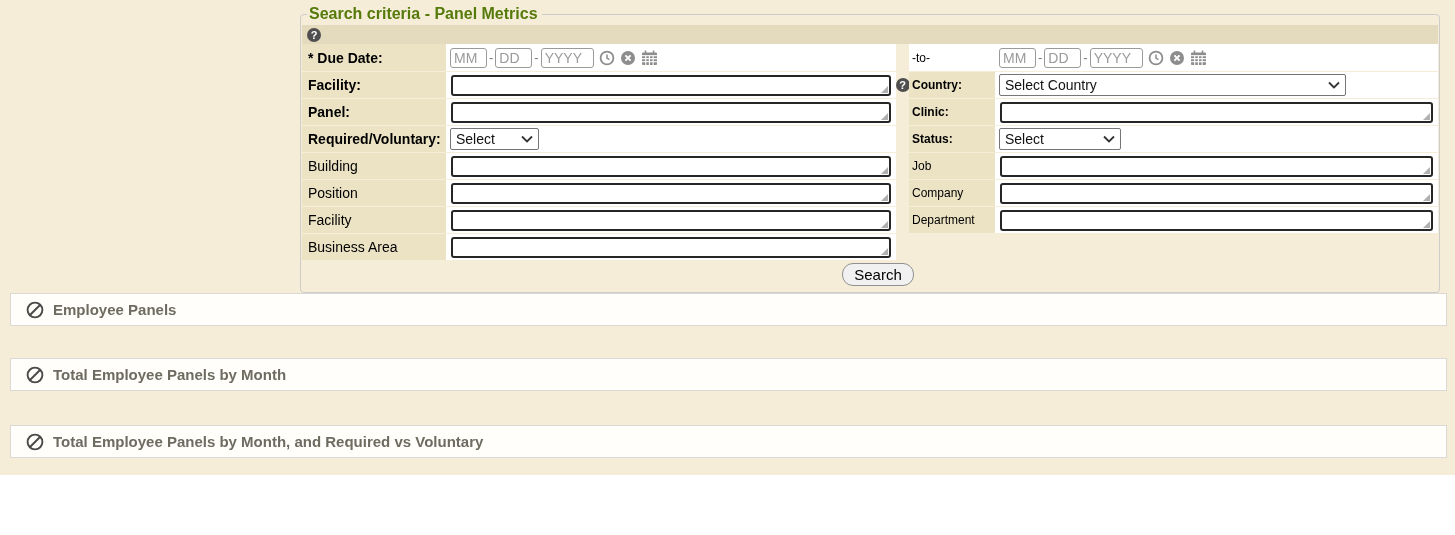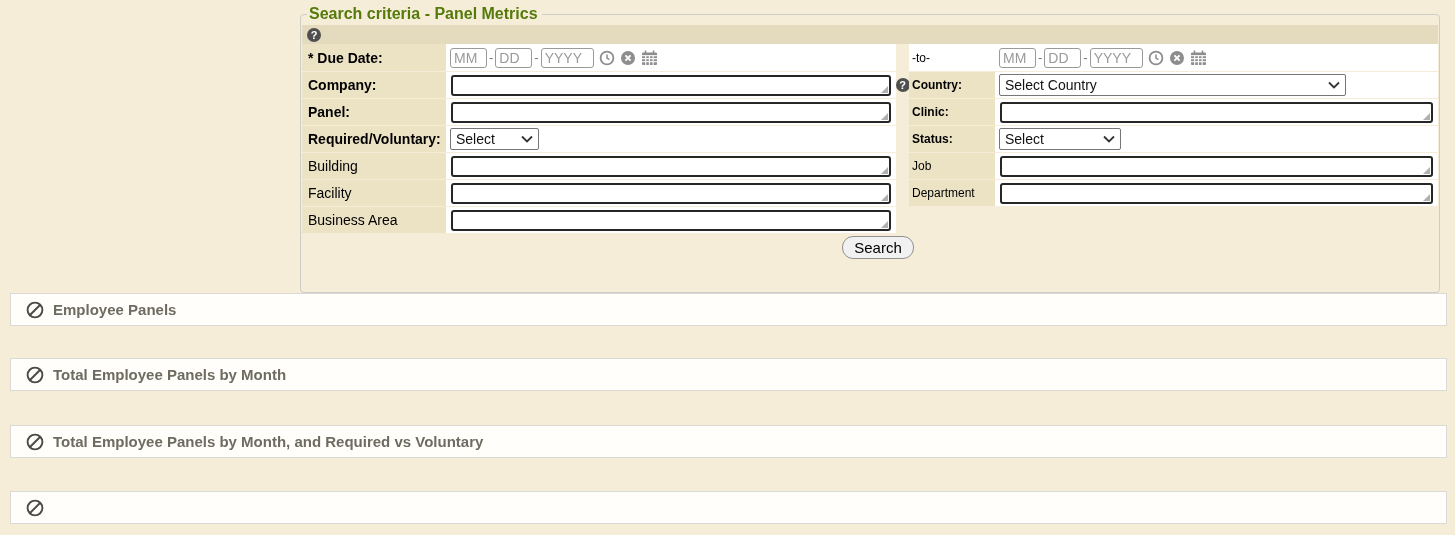--- a/index.html
+++ b/index.html
@@ -1,18 +1,18 @@
 <!DOCTYPE html>
 <html><head>
 <meta charset="utf-8">
 <style>
   * { margin:0; padding:0; box-sizing:border-box; }
   html,body { font-family:"Liberation Sans", sans-serif; }
   #canvas {
-    position:relative; width:1455px; height:535px;
+    position:relative; width:1455px; height:475px;
     background:#f5edd8; overflow:hidden;
   }
 
   
   fieldset.criteria {
     position:absolute; left:300px; top:5px; width:1140px; height:288px;
     border:1px solid #cdccc8; border-radius:4px; padding:0 1px 0 1px;
   }
   fieldset.criteria legend {
     margin-left:5px; padding:0 4px 0 2px;
@@ -183,21 +183,21 @@
                   <line x1="8.4" y1="5.7" x2="8.4" y2="15"></line>
                   <line x1="12.1" y1="5.7" x2="12.1" y2="15"></line>
                 </g>
               </svg>
           </span>
         </span>
       </div>
     </div>
 
     <div class="frow">
-      <div class="lcell bold">Company:</div>
+      <div class="lcell bold">Facility:</div>
       <div class="lfield">
         <span class="ta-wrap">
             <textarea style=""></textarea>
             <i class="ta-corner"></i>
           </span>
       </div>
       <div class="gapcol">
         <span class="qicon">?</span>
       </div>
       <div class="rcell bold">
@@ -264,20 +264,37 @@
       <div class="gapcol"></div>
       <div class="rcell plain">Job</div>
       <div class="rfield">
         <span class="ta-wrap">
             <textarea style=""></textarea>
             <i class="ta-corner"></i>
           </span>
       </div>
     </div>
 
+    <div class="frow">
+      <div class="lcell plain">Position</div>
+      <div class="lfield">
+        <span class="ta-wrap">
+            <textarea style=""></textarea>
+            <i class="ta-corner"></i>
+          </span>
+      </div>
+      <div class="gapcol"></div>
+      <div class="rcell plain">Company</div>
+      <div class="rfield">
+        <span class="ta-wrap">
+            <textarea style=""></textarea>
+            <i class="ta-corner"></i>
+          </span>
+      </div>
+    </div>
 
     <div class="frow">
       <div class="lcell plain">Facility</div>
       <div class="lfield">
         <span class="ta-wrap">
             <textarea style=""></textarea>
             <i class="ta-corner"></i>
           </span>
       </div>
       <div class="gapcol"></div>

